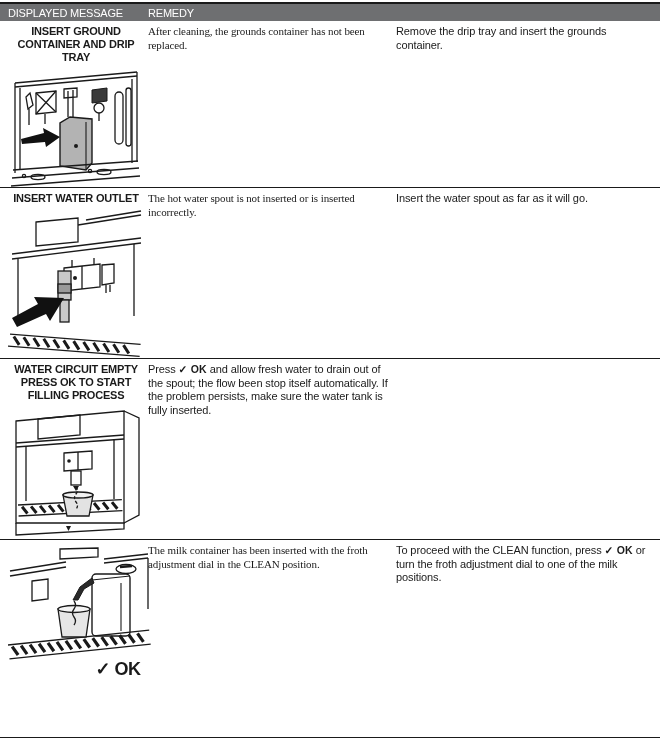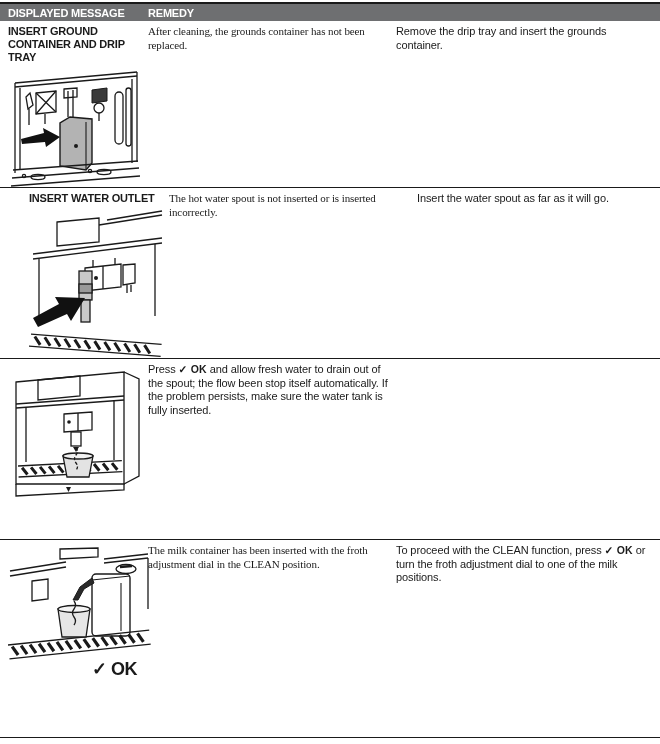--- a/index.html
+++ b/index.html
@@ -5,34 +5,34 @@
   * { margin:0; padding:0; box-sizing:border-box; }
   html,body { width:660px; height:744px; background:#ffffff; overflow:hidden; }
   body { font-family:"Liberation Sans", sans-serif; color:#1a1a1a; }
   .doc { width:660px; padding-top:2px; }
   .thead {
     display:grid; grid-template-columns:148px 248px 1fr;
     background:#6e6f71; border-top:2.5px solid #1a1a1a;
     height:19px; align-items:center;
   }
   .th {
-    color:#fff; font-weight:bold; font-size:11px; letter-spacing:-0.2px;
+    color:#fff; font-weight:normal; font-size:11px; letter-spacing:-0.2px;
     white-space:nowrap; overflow:hidden;
   }
   .th.c1 { padding-left:8px; }
   .row {
     display:grid; grid-template-columns:148px 248px 1fr;
     border-bottom:1.5px solid #1a1a1a;
   }
   .row.r1 { min-height:164px; }
-  .row.r2 { min-height:168px;padding-left:21px; }
+  .row.r2 { min-height:168px; }
   .row.r3 { min-height:181px; }
   .row.r4 { min-height:198px; }
   .cell { padding-top:4px; font-size:11px; line-height:13.5px; letter-spacing:-0.1px; }
-  .cell.c1 { padding-left:8px; padding-right:4px; }
+  .cell.c1 { padding-left:8px; padding-right:4px;text-align:center; }
   .cell.c2 { padding-right:12px;font-family:Liberation Serif, serif; }
   .cell.c3 { padding-right:8px; }
   .msg { font-weight:bold; font-size:11px; line-height:13px; letter-spacing:-0.2px; }
   .ok  { font-weight:bold; font-size:10.5px; letter-spacing:0.2px; white-space:nowrap; }
   .illu { display:block; margin-top:3px; }
   .ok-caption {
     font-weight:bold; font-size:18px; letter-spacing:-0.5px;
     margin:-2px 0 0 84px; white-space:nowrap;
   }
 </style>
@@ -126,20 +126,21 @@
     <div class="cell c2">
       <p>The hot water spout is not inserted or is inserted incorrectly.</p>
     </div>
     <div class="cell c3">
       <p>Insert the water spout as far as it will go.</p>
     </div>
   </div>
 
   <div class="row r3">
     <div class="cell c1">
+      <div class="msg">WATER CIRCUIT EMPTY PRESS OK TO START FILLING PROCESS</div>
       <svg class="illu" width="140" height="134" viewBox="0 0 140 134">
         <g fill="none" stroke="#1a1a1a" stroke-width="1.3">
           <path d="M8,16 L116,6 L116,118 L8,118 Z"></path>
           <path d="M116,6 L131,13 L131,110 L116,118"></path>
           <path d="M30,14 L72,10 L72,30 L30,34 Z"></path>
           <path d="M8,38 L116,30"></path>
             <path d="M8,42 L116,34"></path>
           <path d="M18,42 L18,96"></path>
             <path d="M106,35 L106,94"></path>
           <path d="M56,48 L84,46 L84,64 L56,66 Z"></path>

